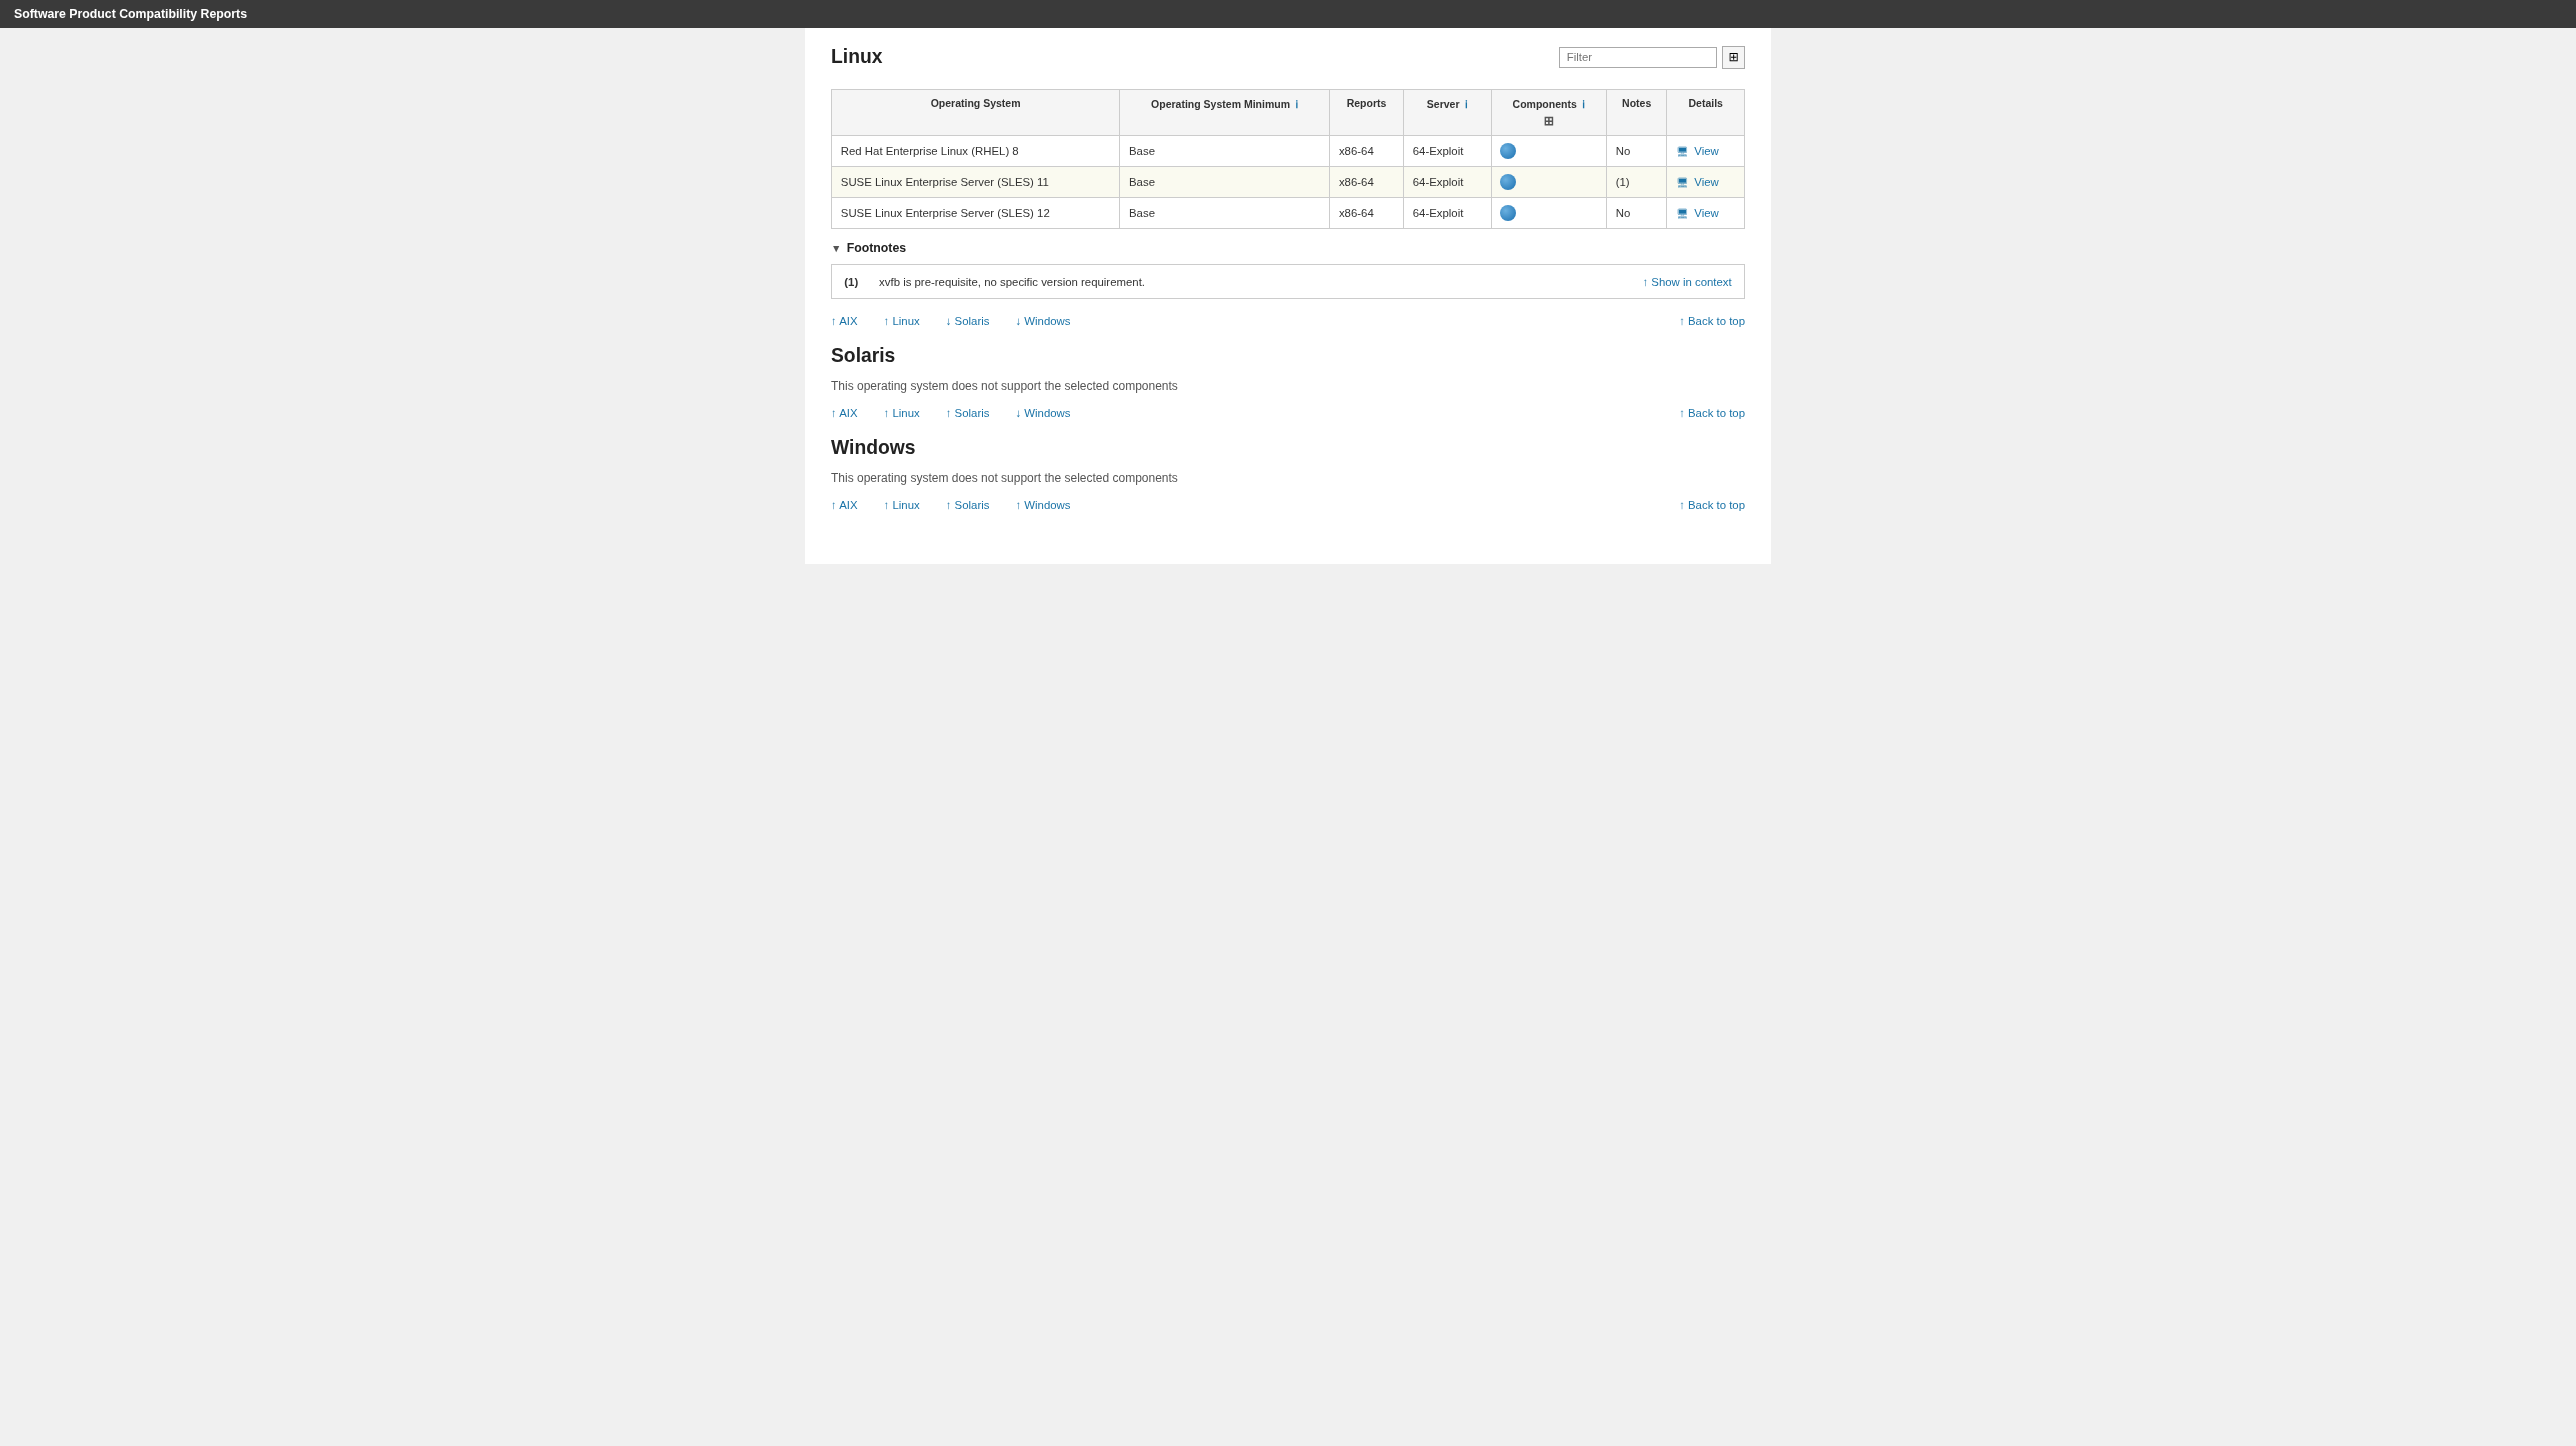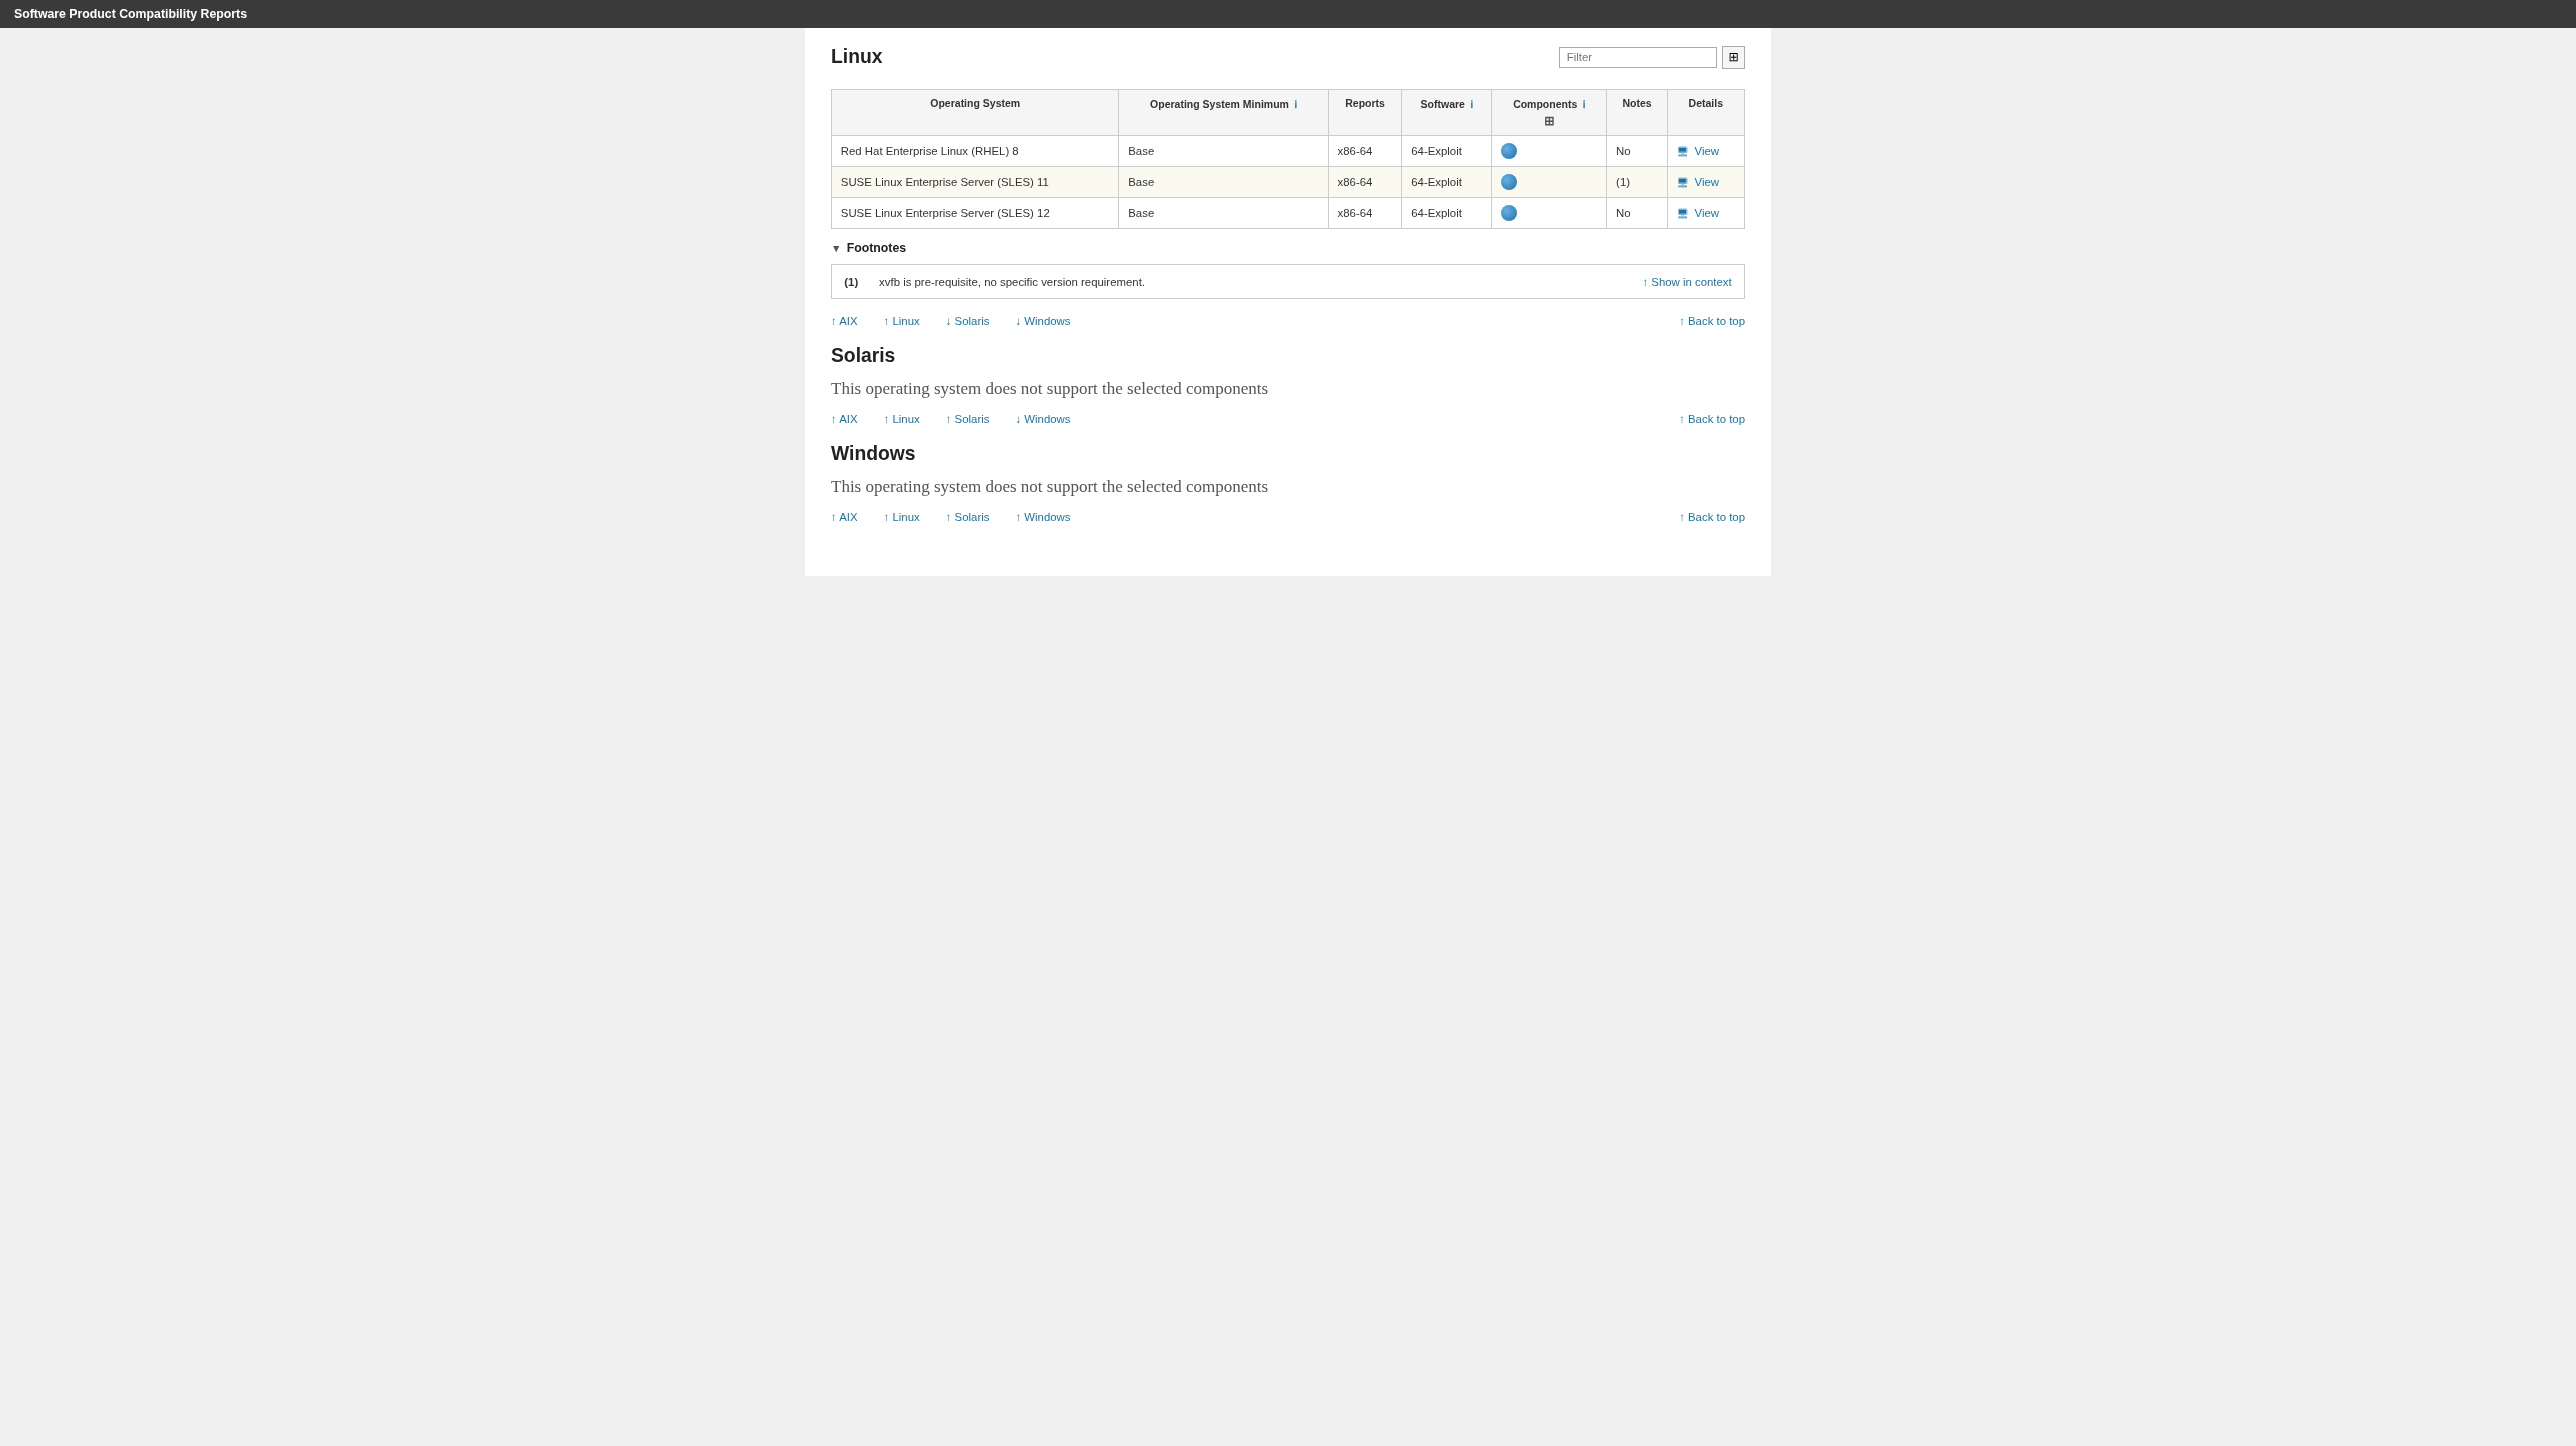--- a/index.html
+++ b/index.html
@@ -175,23 +175,22 @@
       margin-left: auto;
       color: #1a73a7;
       text-decoration: none;
       font-size: 11.4px;
       cursor: pointer;
       white-space: nowrap;
     }
     
     .section-desc {
       color: #555;
-      font-size: 17px;
+      font-size: 12px;
       margin-bottom: 14px;
-      font-family: Liberation Serif, serif;
     }
     
     .section-block {
       margin-bottom: 8.8px;
     }
   </style>
 </head>
 <body>
 
 <div class="top-bar">
@@ -216,21 +215,21 @@
             <span>Operating System</span>
           </th>
           <th>
             <span>Operating System Minimum</span>
             <span class="info-icon">ℹ</span>
           </th>
           <th>
             <span>Reports</span>
           </th>
           <th>
-            <span>Software</span>
+            <span>Server</span>
             <span class="info-icon">ℹ</span>
           </th>
           <th>
             <span>Components</span>
             <span class="info-icon">ℹ</span>
             <span class="filter-grid-icon">⊞</span>
           </th>
           <th>
             <span>Notes</span>
           </th>

